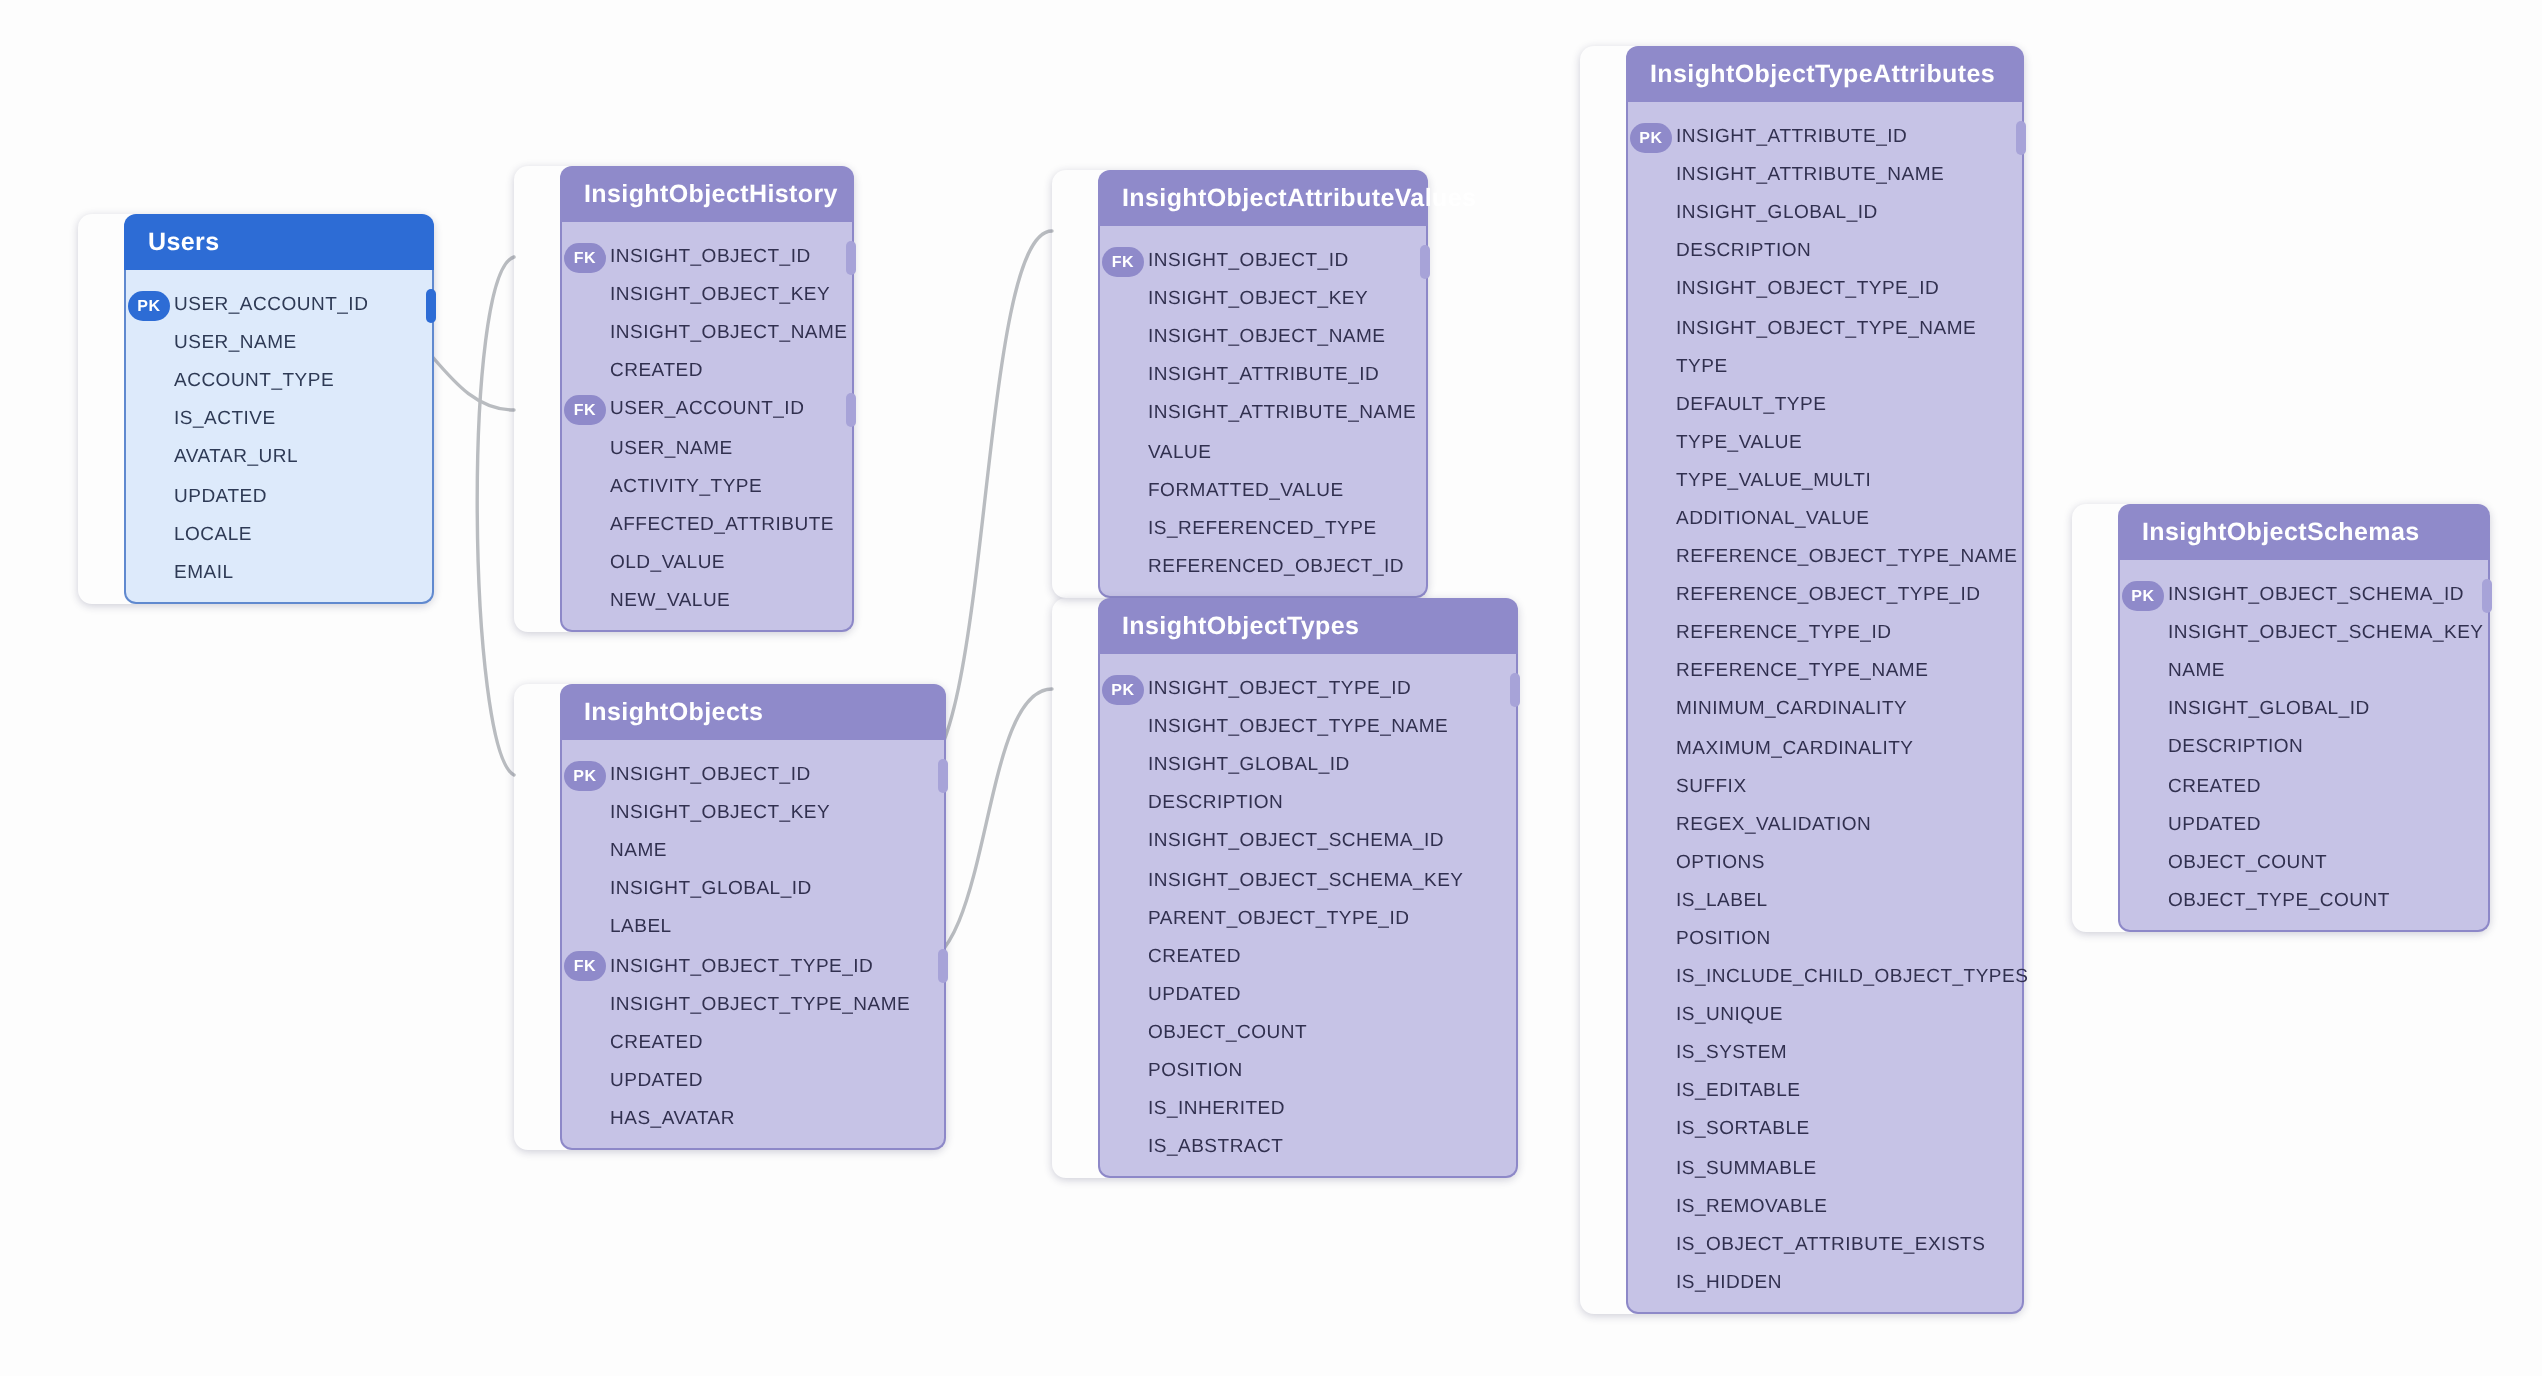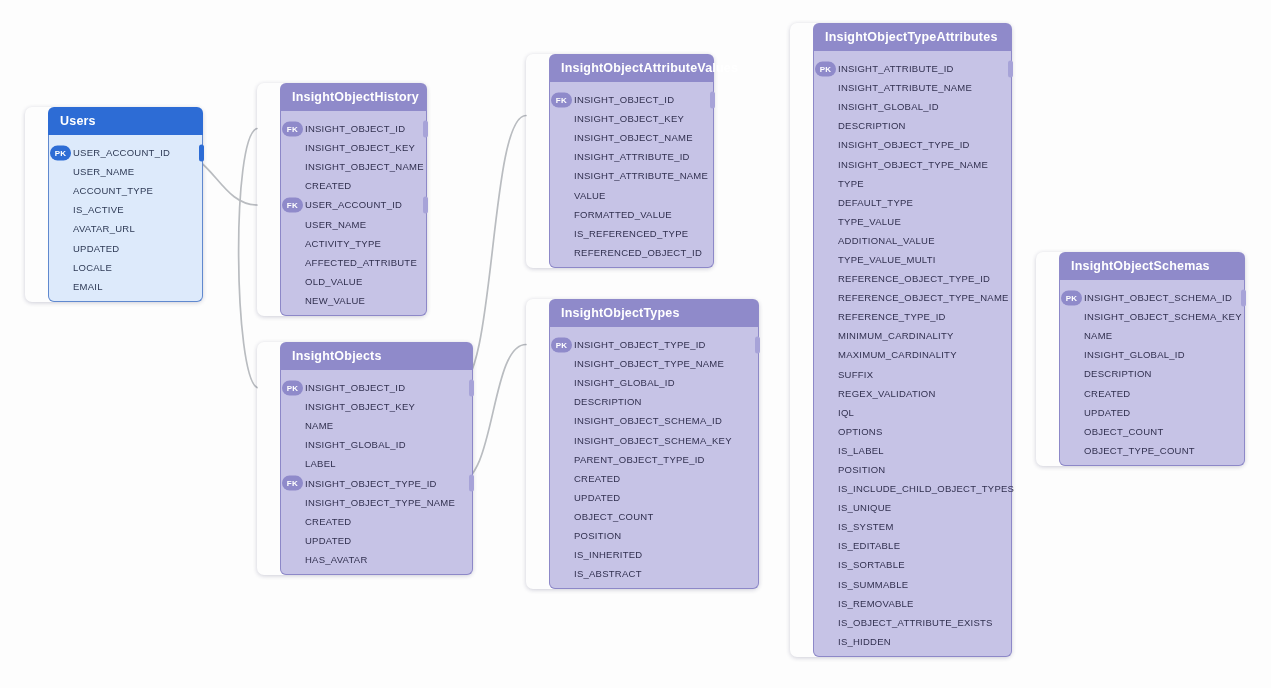--- a/index.html
+++ b/index.html
@@ -58,21 +58,21 @@
 </head>
 <body style="background: rgb(253, 253, 253);">
 
 <div id="canvas">
   <svg id="edges" width="1271" height="688" viewBox="0 0 1271 688">
       <path d="M 176 152.5 C 212 152.5 221 205 257 205" class="edge" stroke="#b9bcc0"></path>
       <path d="M 257 128.5 C 231 136 234 376 257 387.5" class="edge" stroke="#b9bcc0"></path>
       <path d="M 457 387.5 C 496 387.5 489 115.5 526 115.5" class="edge" stroke="#b9bcc0"></path>
       <path d="M 457 483 C 496 483 490 344.5 526 344.5" class="edge" stroke="#b9bcc0"></path>
     </svg>
-<div class="table theme-blue" style="left: 25px; top: 107px; width: 178px;">
+<div class="table theme-blue" style="left: 39px; top: 107px; width: 178px;">
       <div class="thead">
         <span>Users</span>
       </div>
       <div class="tbody">
         <div class="row">
           <span class="pill">PK</span>
           <span class="anchor"></span>
           <span>USER_ACCOUNT_ID</span>
         </div>
         <div class="row">
@@ -132,21 +132,21 @@
           <span>AFFECTED_ATTRIBUTE</span>
         </div>
         <div class="row">
           <span>OLD_VALUE</span>
         </div>
         <div class="row">
           <span>NEW_VALUE</span>
         </div>
       </div>
     </div>
-    <div class="table theme-purple" style="left: 526px; top: 54px; width: 188px;">
+    <div class="table theme-purple" style="left: 526px; top: 85px; width: 188px;">
       <div class="thead">
         <span>InsightObjectAttributeValues</span>
       </div>
       <div class="tbody">
         <div class="row">
           <span class="pill">FK</span>
           <span class="anchor"></span>
           <span>INSIGHT_OBJECT_ID</span>
         </div>
         <div class="row">
@@ -292,48 +292,48 @@
         <div class="row">
           <span>TYPE</span>
         </div>
         <div class="row">
           <span>DEFAULT_TYPE</span>
         </div>
         <div class="row">
           <span>TYPE_VALUE</span>
         </div>
         <div class="row">
+          <span>TYPE_VALUE_MULTI</span>
+        </div>
+        <div class="row">
           <span>ADDITIONAL_VALUE</span>
         </div>
         <div class="row">
-          <span>TYPE_VALUE_MULTI</span>
+          <span>REFERENCE_OBJECT_TYPE_NAME</span>
         </div>
         <div class="row">
           <span>REFERENCE_OBJECT_TYPE_ID</span>
         </div>
         <div class="row">
-          <span>REFERENCE_OBJECT_TYPE_NAME</span>
-        </div>
-        <div class="row">
           <span>REFERENCE_TYPE_ID</span>
         </div>
         <div class="row">
+          <span>REFERENCE_TYPE_NAME</span>
+        </div>
+        <div class="row">
           <span>MINIMUM_CARDINALITY</span>
         </div>
         <div class="row">
           <span>MAXIMUM_CARDINALITY</span>
         </div>
         <div class="row">
           <span>SUFFIX</span>
         </div>
         <div class="row">
           <span>REGEX_VALIDATION</span>
-        </div>
-        <div class="row">
-          <span>IQL</span>
         </div>
         <div class="row">
           <span>OPTIONS</span>
         </div>
         <div class="row">
           <span>IS_LABEL</span>
         </div>
         <div class="row">
           <span>POSITION</span>
         </div>

